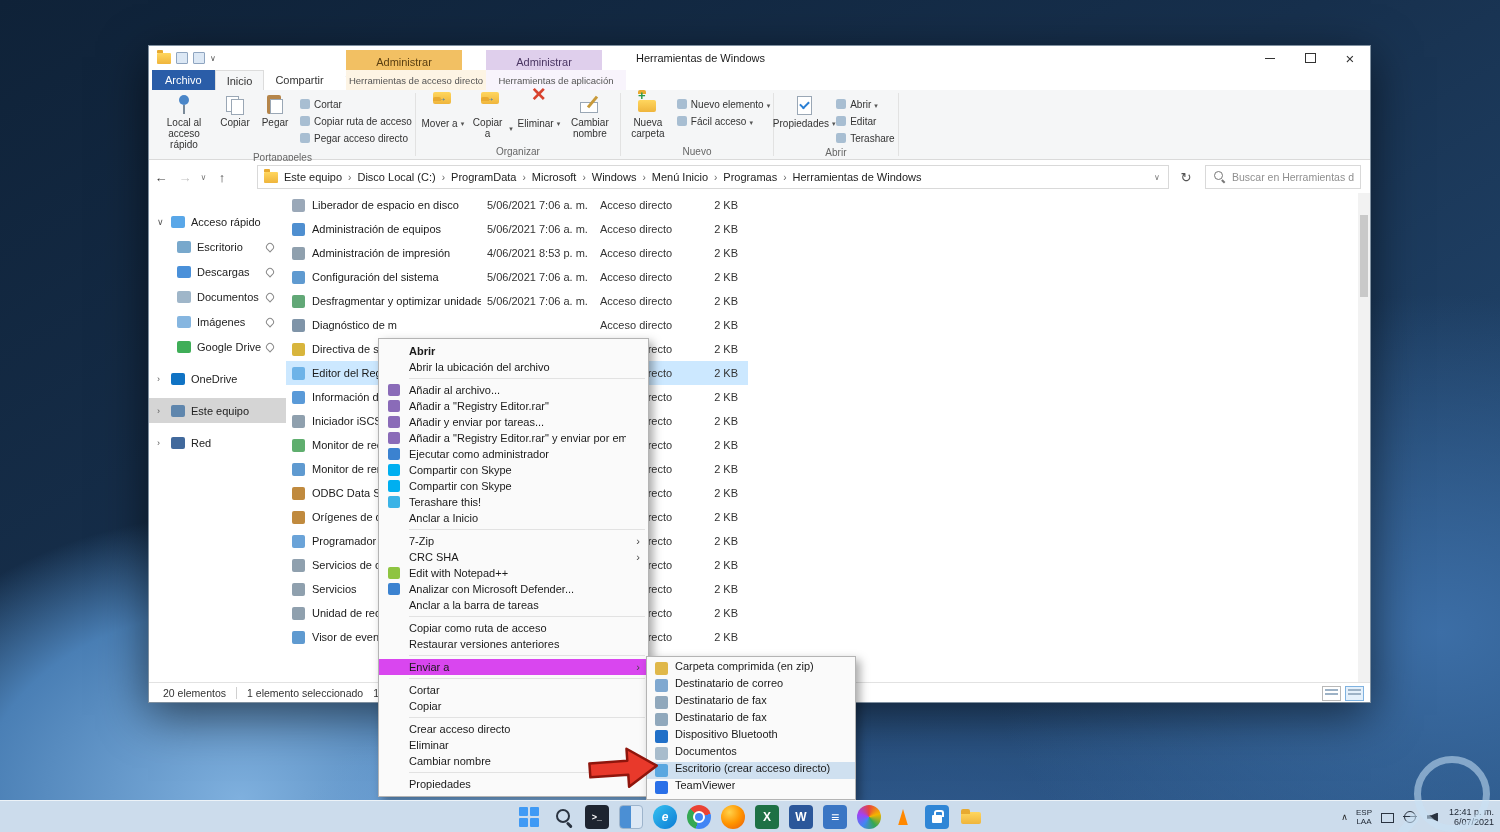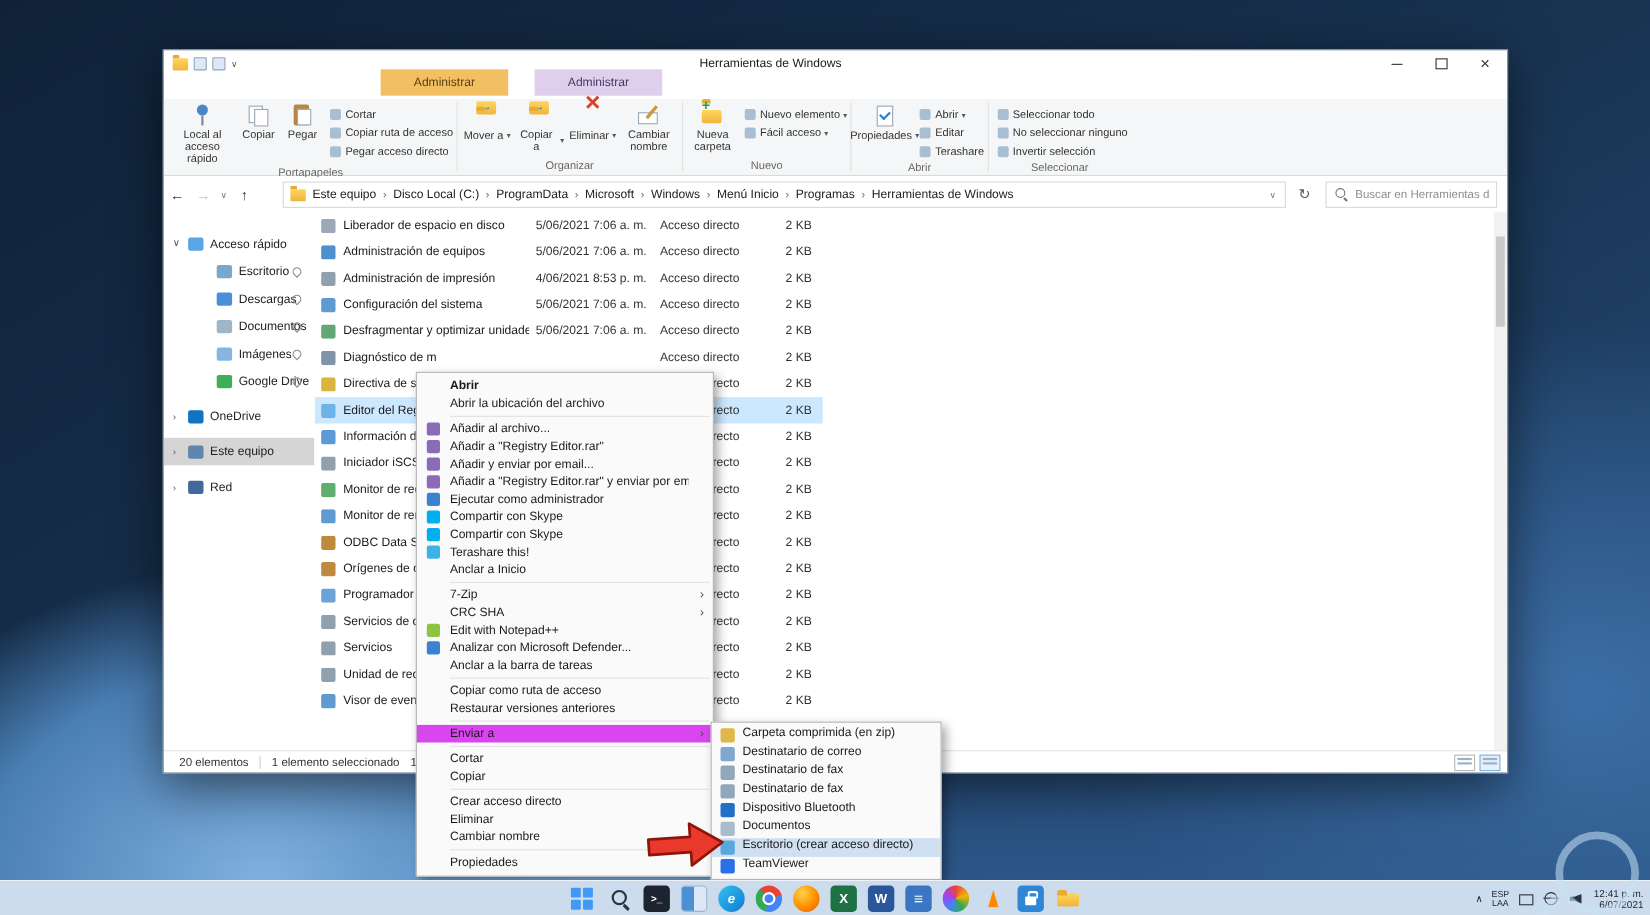--- a/index.html
+++ b/index.html
@@ -13,21 +13,21 @@
       linear-gradient(150deg,#0f2238 0%,#17304d 45%,#27517f 100%);}
   
   .window{position:absolute;left:148px;top:45px;width:1221px;height:656px;background:#fff;
     box-shadow:0 12px 44px rgba(0,0,0,.55);font-size:11px;color:#222;z-index:10;border:1px solid #7f90a0}
   .titlebar{position:absolute;left:0;top:0;right:0;height:24px;background:#fff}
   .qat{position:absolute;left:8px;top:0;height:24px;display:flex;align-items:center;gap:5px}
   .mini-folder{width:14px;height:11px;background:linear-gradient(#ffd65e,#efb53c);border-radius:1px;position:relative;display:inline-block}
   .mini-folder::before{content:'';position:absolute;left:0;top:-3px;width:6px;height:3px;background:#e8aa30;border-radius:1px 1px 0 0}
   .qat-mini{width:10px;height:10px;border:1px solid #8fa5c0;background:#dce8f5;border-radius:1px}
   .qat-caret{font-size:8px;color:#555}
-  .ctx-head{position:absolute;top:17px;width:116px;height:24px;display:flex;align-items:center;justify-content:center;font-size:11px}
+  .ctx-head{position:absolute;top:4px;width:116px;height:24px;display:flex;align-items:center;justify-content:center;font-size:11px}
   .ctx1{left:197px;background:#f2c063;color:#5a3e10}
   .ctx2{left:337px;background:#dfcfec;color:#4a3562}
   .win-title{position:absolute;left:487px;top:0;height:24px;line-height:24px;font-size:11px;color:#1a1a1a;white-space:nowrap}
   .win-controls{position:absolute;right:0;top:0;height:24px;display:flex}
   .wc{width:40px;height:24px;display:grid;place-items:center}
   .wc-min::after{content:'';width:10px;height:1px;background:#333}
   .wc-max::after{content:'';width:9px;height:8px;border:1px solid #333}
   .wc-close::after{content:'×';font-size:15px;color:#333;line-height:1}
   
   .tabrow{position:absolute;left:0;top:24px;right:0;height:20px;background:#fff;border-bottom:1px solid #dcdcdc;display:flex;font-size:11px}
@@ -85,21 +85,21 @@
   .s-ico::after{content:'';position:absolute;left:8px;top:8px;width:4px;height:1.5px;background:#777;transform:rotate(45deg);transform-origin:left center}
   .s-input{border:none;outline:none;flex:1;font-size:10.5px;font-family:inherit;color:#333;background:transparent;min-width:0}
   .s-input::placeholder{color:#8f8f8f}
   
   .sidebar{position:absolute;left:0;top:147px;width:137px;bottom:20px;background:#fff;padding-top:16px;box-sizing:border-box;overflow:hidden}
   .sb-item{position:relative;height:25px;display:flex;align-items:center;padding-left:8px;font-size:11px;color:#222}
   .sb-item.mt{margin-top:7px}
   .sb-item.sel{background:#d5d5d5}
   .sb-chev{width:14px;color:#555;font-size:9px;flex:none}
   .sb-ico{width:14px;height:12px;border-radius:2px;margin-right:6px;flex:none}
-  .sb-item.lvl1{padding-left:48px}
+  .sb-item.lvl1{padding-left:28px}
   .sb-label{white-space:nowrap;overflow:hidden}
   .sb-pin{position:absolute;right:12px;width:6px;height:6px;border:1.5px solid #8a8a8a;border-radius:50% 50% 50% 0;transform:rotate(-45deg)}
   
   .file-area{position:absolute;left:137px;top:147px;right:12px;bottom:20px;background:#fff;overflow:hidden}
   .cols{display:flex;height:24px;margin-top:4px;align-items:center}
   .col{font-size:11px;color:#444;padding-left:6px;border-right:1px solid #ebebeb;height:18px;line-height:18px;box-sizing:border-box}
   .c-name{width:195px;padding-left:10px}.c-date{width:113px}.c-type{width:95px}.c-size{width:57px}
   .row{display:flex;height:24px;align-items:center;width:462px;font-size:11px;color:#1a1a1a}
   .row.sel{background:#cce8ff}
   .cell{white-space:nowrap;overflow:hidden;box-sizing:border-box}
@@ -192,20 +192,28 @@
       <div class="ctx-head ctx1">Administrar</div>
       <div class="ctx-head ctx2">Administrar</div>
       <div class="win-title">Herramientas de Windows</div>
       <div class="win-controls">
         <span class="wc wc-min"></span>
         <span class="wc wc-max"></span>
         <span class="wc wc-close"></span>
       </div>
     </div>
 
+    <div class="tabrow">
+      <div class="tab tab-file">Archivo</div>
+      <div class="tab tab-active">Inicio</div>
+      <div class="tab">Compartir</div>
+      <div class="tab">Vista</div>
+      <div class="tab-ctx a">Herramientas de acceso directo</div>
+      <div class="tab-ctx b">Herramientas de aplicación</div>
+    </div>
 
     <div class="ribbon">
       <div class="rb-group">
         <div class="rb-body">
           <div class="rb-large w58">
             <span class="rbi rbi-pin"></span>
             <span class="rb-lab">Local al acceso rápido</span>
           </div>
           <div class="rb-large w36">
             <span class="rbi rbi-copy"></span>
@@ -311,39 +319,20 @@
             <div class="rb-small">
                 <span class="rbs-ico"></span>
                 <span>Terashare</span>
               </div>
           </div>
         </div>
         <div class="rb-caption">Abrir</div>
       </div>
       <div class="rb-sep"></div>
 
-      <div class="rb-group">
-        <div class="rb-body">
-          <div class="rb-col">
-            <div class="rb-small">
-                <span class="rbs-ico"></span>
-                <span>Seleccionar todo</span>
-              </div>
-            <div class="rb-small">
-                <span class="rbs-ico"></span>
-                <span>No seleccionar ninguno</span>
-              </div>
-            <div class="rb-small">
-                <span class="rbs-ico"></span>
-                <span>Invertir selección</span>
-              </div>
-          </div>
-        </div>
-        <div class="rb-caption">Seleccionar</div>
-      </div>
     </div>
 
     <div class="addr">
       <span class="nav g-back"></span>
       <span class="nav g-fwd"></span>
       <span class="nav g-dd"></span>
       <span class="nav g-up"></span>
       <div class="bc-box">
         <span class="mini-folder"></span>
         <div class="crumbs">
@@ -663,21 +652,21 @@
       </div>
 
       <div class="cm-item">
         <span class="cm-ico" style="background: rgb(138, 107, 184);"></span>
         <span class="cm-label">Añadir a "Registry Editor.rar"</span>
 
       </div>
 
       <div class="cm-item">
         <span class="cm-ico" style="background: rgb(138, 107, 184);"></span>
-        <span class="cm-label">Añadir y enviar por email...</span>
+        <span class="cm-label">Añadir y enviar por tareas...</span>
 
       </div>
 
       <div class="cm-item">
         <span class="cm-ico" style="background: rgb(138, 107, 184);"></span>
         <span class="cm-label">Añadir a "Registry Editor.rar" y enviar por email</span>
 
       </div>
 
       <div class="cm-item">

